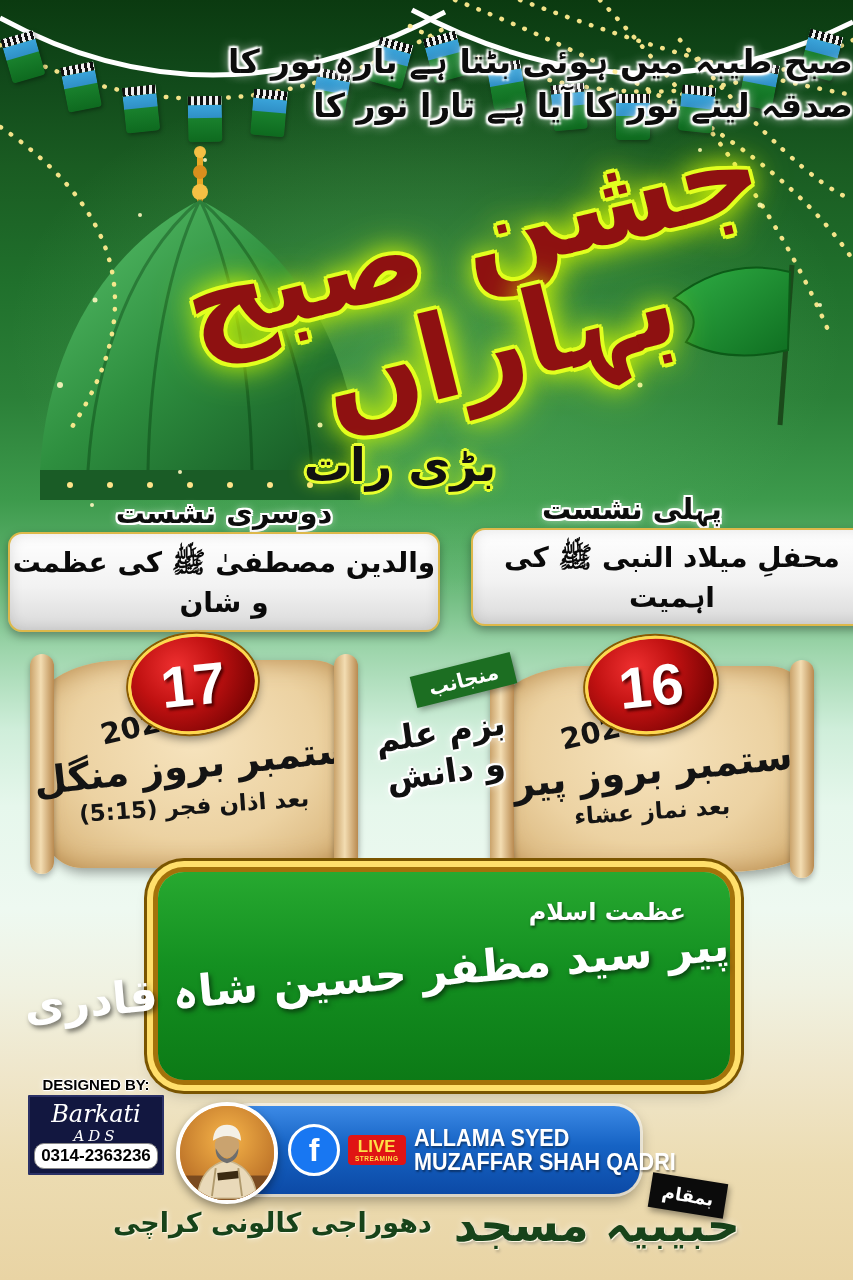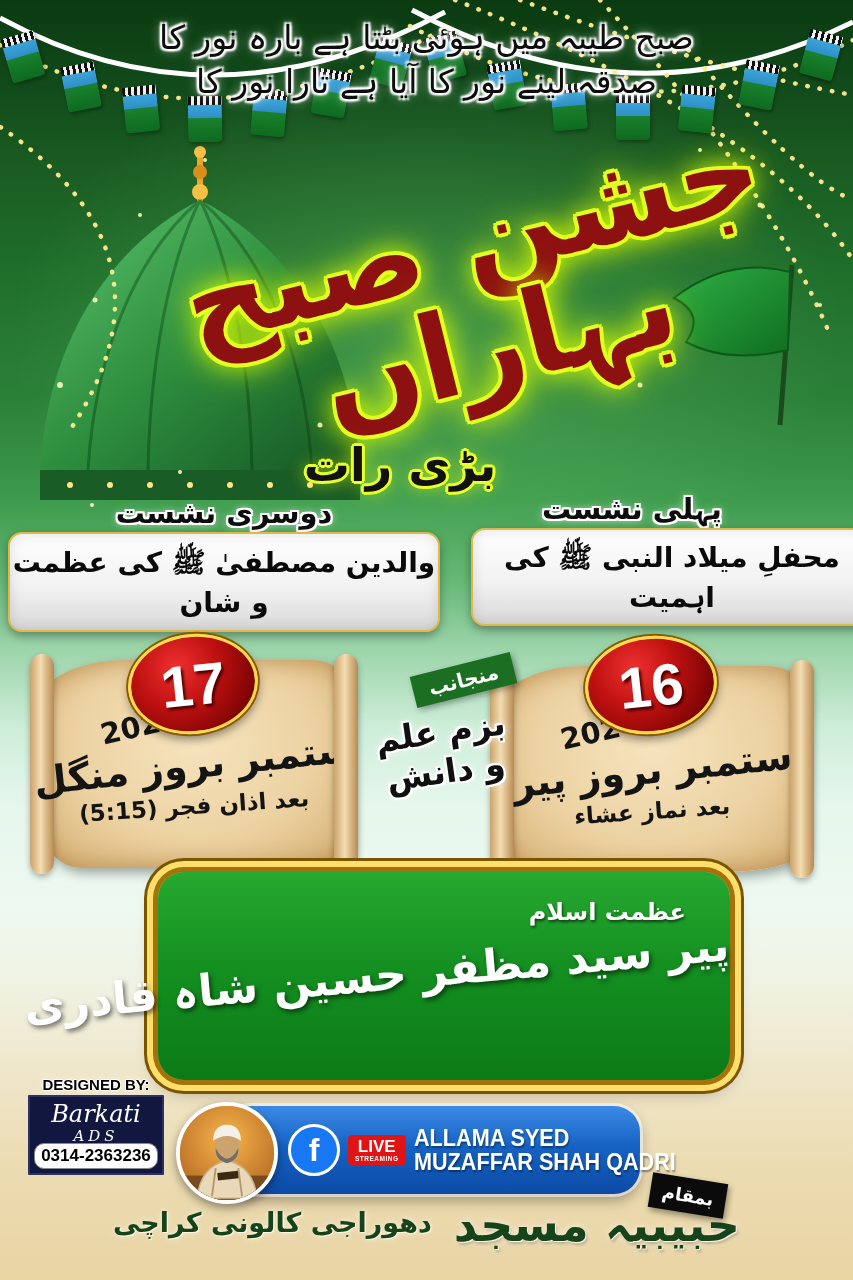--- a/index.html
+++ b/index.html
@@ -23,22 +23,23 @@
       repeating-linear-gradient(90deg,#101010 0 3px,#efefef 3px 6px),
       linear-gradient(180deg,#3aa4da,#2f8fc6),
       linear-gradient(180deg,#23963a,#0e6a1f);
     background-size:100% 9px,100% 13px,100% 100%;
     background-position:0 0,0 9px,0 0;
     background-repeat:no-repeat,no-repeat,no-repeat;
     box-shadow:1px 2px 4px rgba(0,0,0,.35);
   }
 
   
-  .couplet{z-index:6;left:0;right:0;text-align:center;color:#0d0d0d;font-weight:normal;
+  .couplet{z-index:6;left:0;right:0;color:#0d0d0d;font-weight:bold;
     text-shadow:0 0 4px #fff,2px 2px 2px #fff,-2px 2px 2px #fff,2px -2px 2px #fff,-2px -2px 2px #fff,0 0 12px #ffffff;
+    margin-top:24px;
   }
   .couplet.l1{top:18px;font-size:33px;}
   .couplet.l2{top:62px;font-size:33px;}
 
   
   .main-title{
     z-index:5;left:175px;top:120px;width:620px;height:340px;
     display:flex;align-items:center;justify-content:center;text-align:center;
     transform:rotate(-14deg);
     font-size:116px;line-height:.95;font-weight:bold;color:#8e1111;
@@ -139,21 +140,21 @@
   
   .live-bar{
     z-index:11;left:224px;top:1106px;width:416px;height:88px;border-radius:26px;
     background:linear-gradient(180deg,#3c8ae6 0%,#1663c4 45%,#0c4aa6 100%);
     box-shadow:0 0 0 3px rgba(255,255,255,.55),0 6px 14px rgba(0,0,0,.35);
     display:flex;align-items:center;gap:8px;padding-left:64px;box-sizing:border-box;
   }
   .fb-circle{width:46px;height:46px;border-radius:50%;background:#1877f2;border:3px solid #fff;
     color:#fff;display:flex;align-items:center;justify-content:center;
     font-family:"Liberation Sans",sans-serif;font-size:32px;font-weight:bold;flex:0 0 auto;}
-  .live-badge{background:#e01414;border-radius:4px;color:#ffffff;text-align:center;
+  .live-badge{background:#e01414;border-radius:4px;color:#fde047;text-align:center;
     padding:3px 7px;font-family:"Liberation Sans",sans-serif;flex:0 0 auto;}
   .live-word{font-size:17px;font-weight:bold;line-height:1;}
   .streaming-word{font-size:6.5px;font-weight:bold;letter-spacing:.5px;line-height:1;margin-top:1px;}
   .en-name{color:#fff;font-family:"Liberation Sans",sans-serif;font-weight:bold;
     font-size:23px;line-height:1.05;transform:scaleX(.94);transform-origin:left;white-space:nowrap;
     text-shadow:1px 2px 2px rgba(0,0,0,.4);}
 
   
   .photo{z-index:13;left:176px;top:1102px;width:94px;height:94px;border-radius:50%;
     border:4px solid #fff;overflow:hidden;box-shadow:0 4px 10px rgba(0,0,0,.4);background:#d88a2e;}

